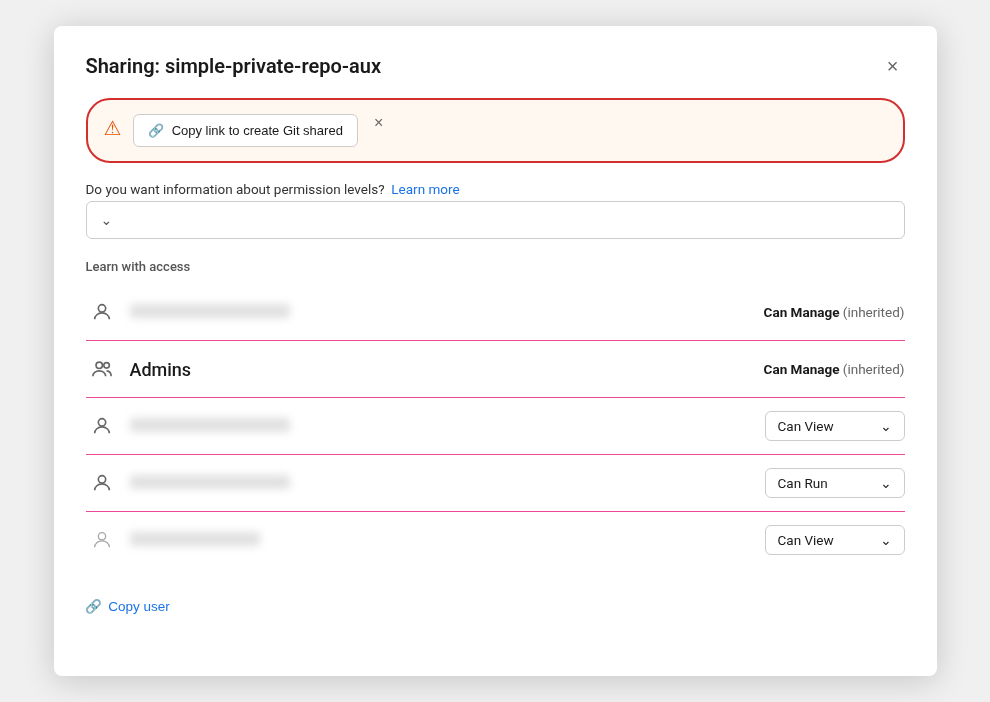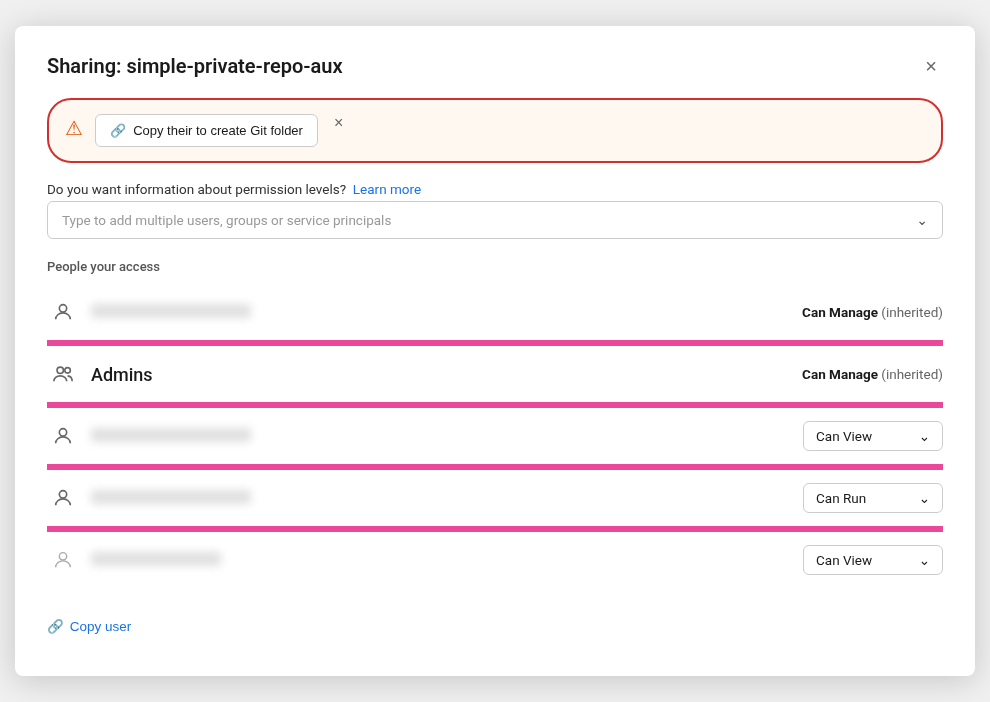--- a/index.html
+++ b/index.html
@@ -10,21 +10,21 @@
       justify-content: center;
       min-height: 100vh;
       font-family: -apple-system, BlinkMacSystemFont, 'Segoe UI', Roboto, Arial, sans-serif;
       font-size: 14px;
       color: #1a1a1a;
     }
     .modal {
       background: #fff;
       border-radius: 8px;
       box-shadow: 0 4px 32px rgba(0,0,0,0.18);
-      width: 960px;
+      width: 883px;
       min-height: 650px;
       padding: 28px 32px 32px 32px;
       position: relative;
     }
     .modal-header {
       display: flex;
       align-items: center;
       justify-content: space-between;
       margin-bottom: 20px;
     }
@@ -143,21 +143,21 @@
     }
     .people-list {
       display: flex;
       flex-direction: column;
       gap: 0;
     }
     .person-row {
       display: flex;
       align-items: center;
       padding: 12px 0;
-      border-bottom: 6px solid #ec4899;
+      border-bottom: 1px solid #ec4899;
       gap: 12px;
     }
     .person-row:last-child { border-bottom: none; }
     .person-icon {
       width: 32px;
       height: 32px;
       display: flex;
       align-items: center;
       justify-content: center;
       flex-shrink: 0;
@@ -233,37 +233,36 @@
 
   <div class="modal-header">
     <span class="modal-title">Sharing: simple-private-repo-aux</span>
     <button class="close-btn">×</button>
   </div>
 
   <div class="warning-banner">
     <span class="warning-icon">⚠</span>
     <button class="copy-git-btn">
       <span>🔗</span>
-      <span>Copy their to create Git folder</span>
+      <span>Copy link to create Git shared</span>
     </button>
     <button class="banner-close-btn">×</button>
   </div>
 
   <div class="permission-info">
     <span>Do you want information about permission levels?</span>
     &nbsp;<a href="#">Learn more</a>
   </div>
 
   <div class="add-users-container">
-    <span class="add-users-placeholder">Type to add multiple users, groups or service principals</span>
     <span class="chevron-down">⌄</span>
   </div>
 
   <div>
-    <div class="section-label">People your access</div>
+    <div class="section-label">Learn with access</div>
     <div class="people-list">
 
       <div class="person-row">
         <div class="person-icon">
           <svg width="22" height="22" viewBox="0 0 24 24" fill="none" stroke="#666" stroke-width="1.8">
             <circle cx="12" cy="8" r="4"></circle>
             <path d="M4 20c0-4 3.6-7 8-7s8 3 8 7"></path>
           </svg>
         </div>
         <div class="person-info">

